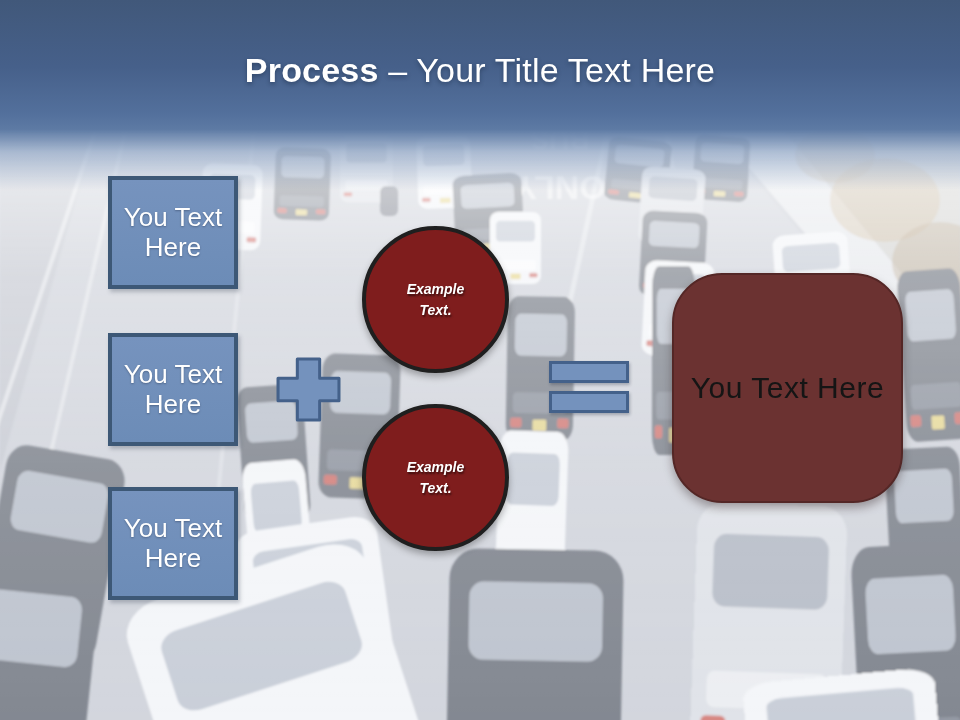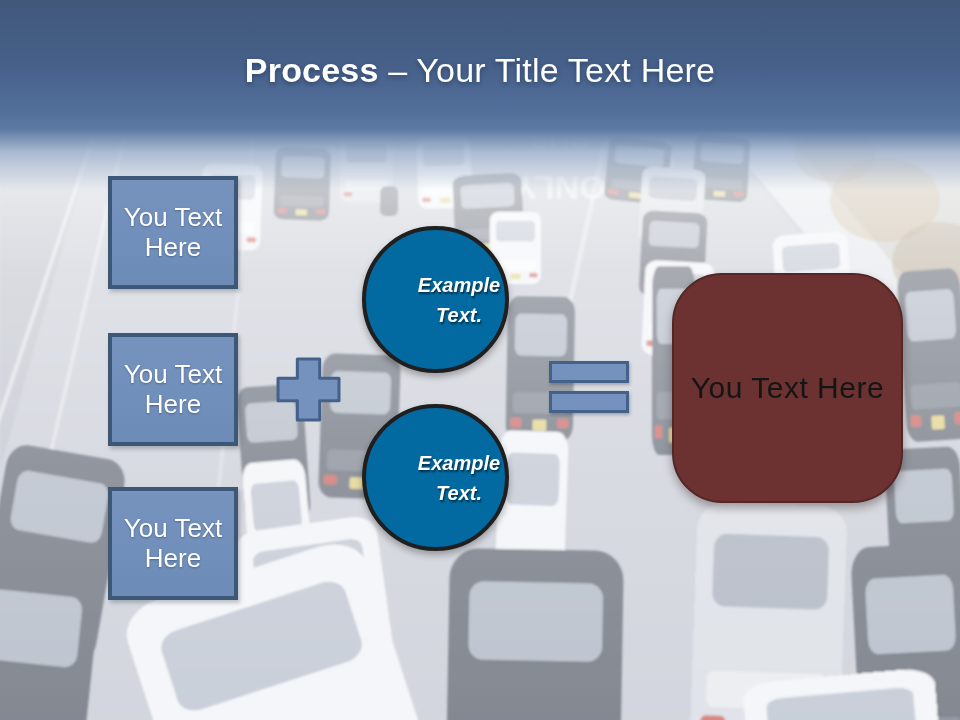--- a/index.html
+++ b/index.html
@@ -34,24 +34,24 @@
   #text-box-1{top:176px;} #text-box-2{top:333px;} #text-box-3{top:487px;}
   .plus-wrap{position:absolute;left:276px;top:357px;z-index:2;width:65px;height:65px;}
   .equals-bar{
     position:absolute;left:549px;width:80px;height:22px;z-index:2;
     background:#7492bd;border:3px solid #44618a;box-sizing:border-box;
     box-shadow:1px 2px 3px rgba(25,35,55,0.3);
   }
   #equals-bar-top{top:361px;} #equals-bar-bottom{top:391px;}
   .example-circle{
     position:absolute;left:362px;width:147px;height:147px;z-index:2;
-    background:#0369a1;border:4px solid #1f1f1f;border-radius:50%;
-    box-sizing:border-box;display:flex;align-items:center;justify-content:flex-end;
+    background:#7f1d1d;border:4px solid #1f1f1f;border-radius:50%;
+    box-sizing:border-box;display:flex;align-items:center;justify-content:center;
     text-align:center;color:#ffffff;font-weight:bold;font-style:italic;
-    font-size:20px;line-height:1.5;
+    font-size:14px;line-height:1.5;
     box-shadow:0 4px 7px rgba(0,0,0,0.3);
   }
   #example-circle-1{top:226px;} #example-circle-2{top:404px;}
   .example-circle .inner{width:92px;text-shadow:1px 2px 2px rgba(0,0,0,0.55);}
   .result-box{
     position:absolute;left:672px;top:273px;width:231px;height:230px;z-index:2;
     background:#6b3231;border:2px solid #542726;border-radius:50px;
     box-sizing:border-box;display:flex;align-items:center;justify-content:center;
     color:#151515;font-size:30px;letter-spacing:0.5px;white-space:nowrap;
     box-shadow:0 5px 10px rgba(35,18,18,0.35);

